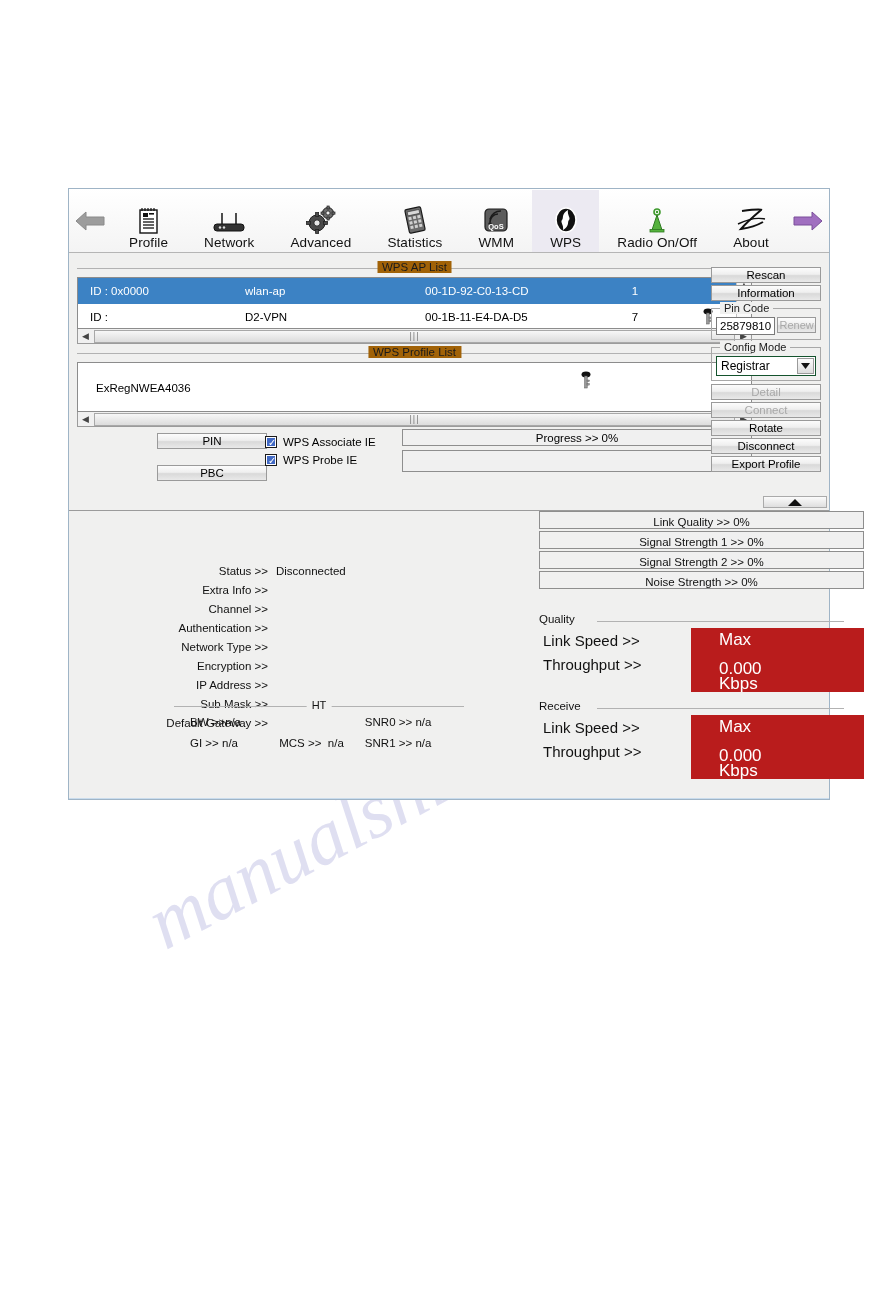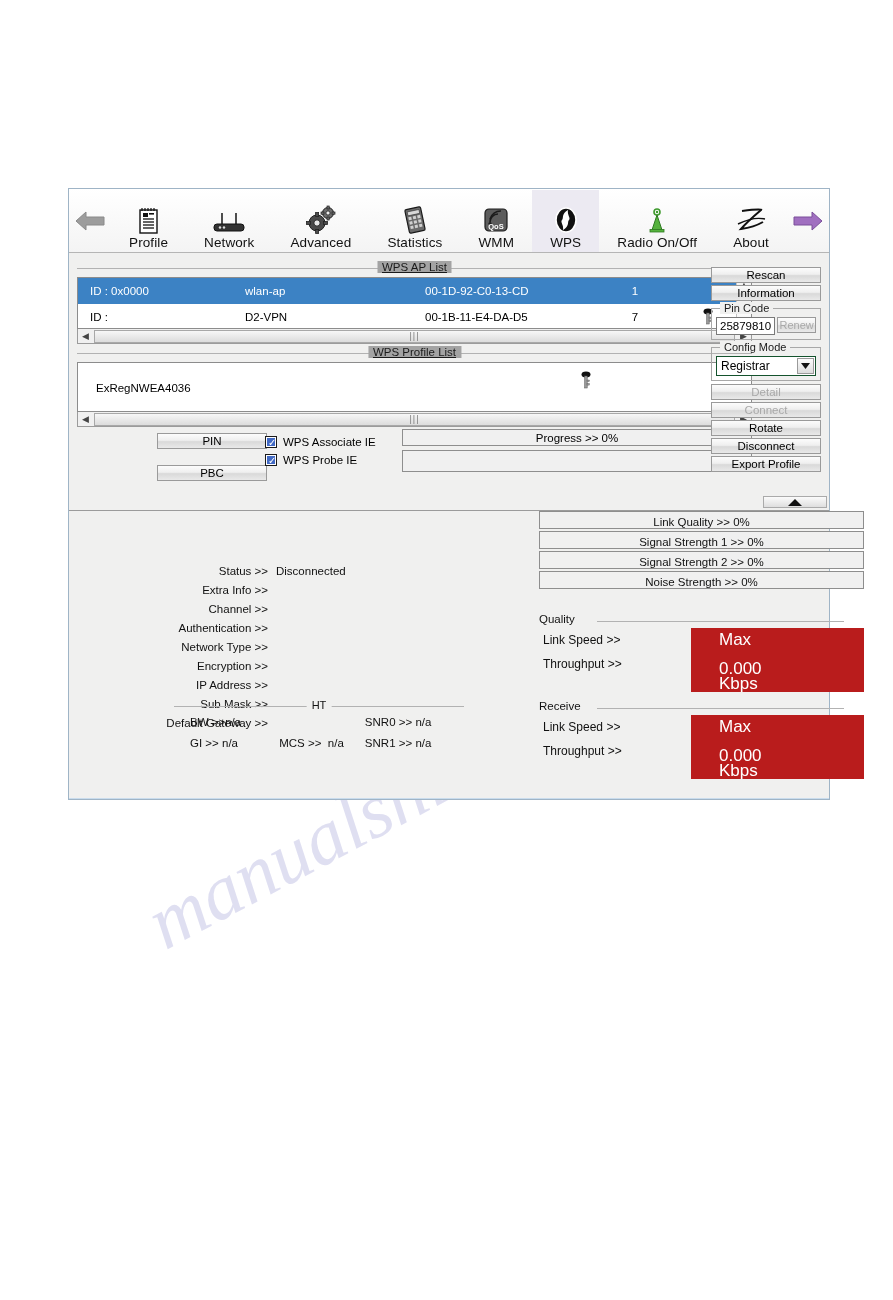--- a/index.html
+++ b/index.html
@@ -77,26 +77,25 @@
   
   .wps-panel {
     position: relative;
     height: 258px;
     background: #f0f0ef;
     border-bottom: 1px solid #9b9b9b;
   }
   .gb-caption {
     position: absolute; top: -7px; left: 50%;
     transform: translateX(-50%);
-    background: #a3a3a3;
+    background: #a16207;
     padding: 0 5px;
     font-size: 11.5px;
     color: #1a1a1a;
     white-space: nowrap;
-    text-decoration: underline;
   }
   .gb-line {
     position: absolute; left:0; right:0; top:0;
     border-top: 1px solid #b2b2b2;
   }
 
   
   .ap-list-wrap { position: absolute; left: 8px; top: 15px; width: 675px; }
   .listbox {
     position: relative;
@@ -284,21 +283,21 @@
   }
   .tr-group { position: absolute; left: 470px; width: 325px; }
   .tr-cap-wrap { position: relative; height: 12px; }
   .tr-cap {
     position: absolute; left: 0; top: -3px;
     background: #f0f0ef; padding-right: 6px;
     font-size: 11.5px; color: #111; z-index: 2;
   }
   .tr-cap-line { position: absolute; left: 58px; right: 20px; top: 5px; border-top: 1px solid #b2b2b2; }
   .tr-body { position: relative; height: 64px; }
-  .tr-labels { position: absolute; left: 0; top: 0; width: 150px; font-size: 12px; color: #111; }
+  .tr-labels { position: absolute; left: 0; top: 0; width: 150px; font-size: 15px; color: #111; }
   .tr-lab { height: 24px; display:flex; align-items:center; padding-left: 4px; }
   .tr-screen {
     position: absolute; left: 152px; top: 0; width: 173px; height: 64px;
     background: #b91c1c;
     color: #ffffff;
     font-size: 17px;
     padding: 4px 0 0 28px;
   }
   .tr-screen div { line-height: 15px; }
 

